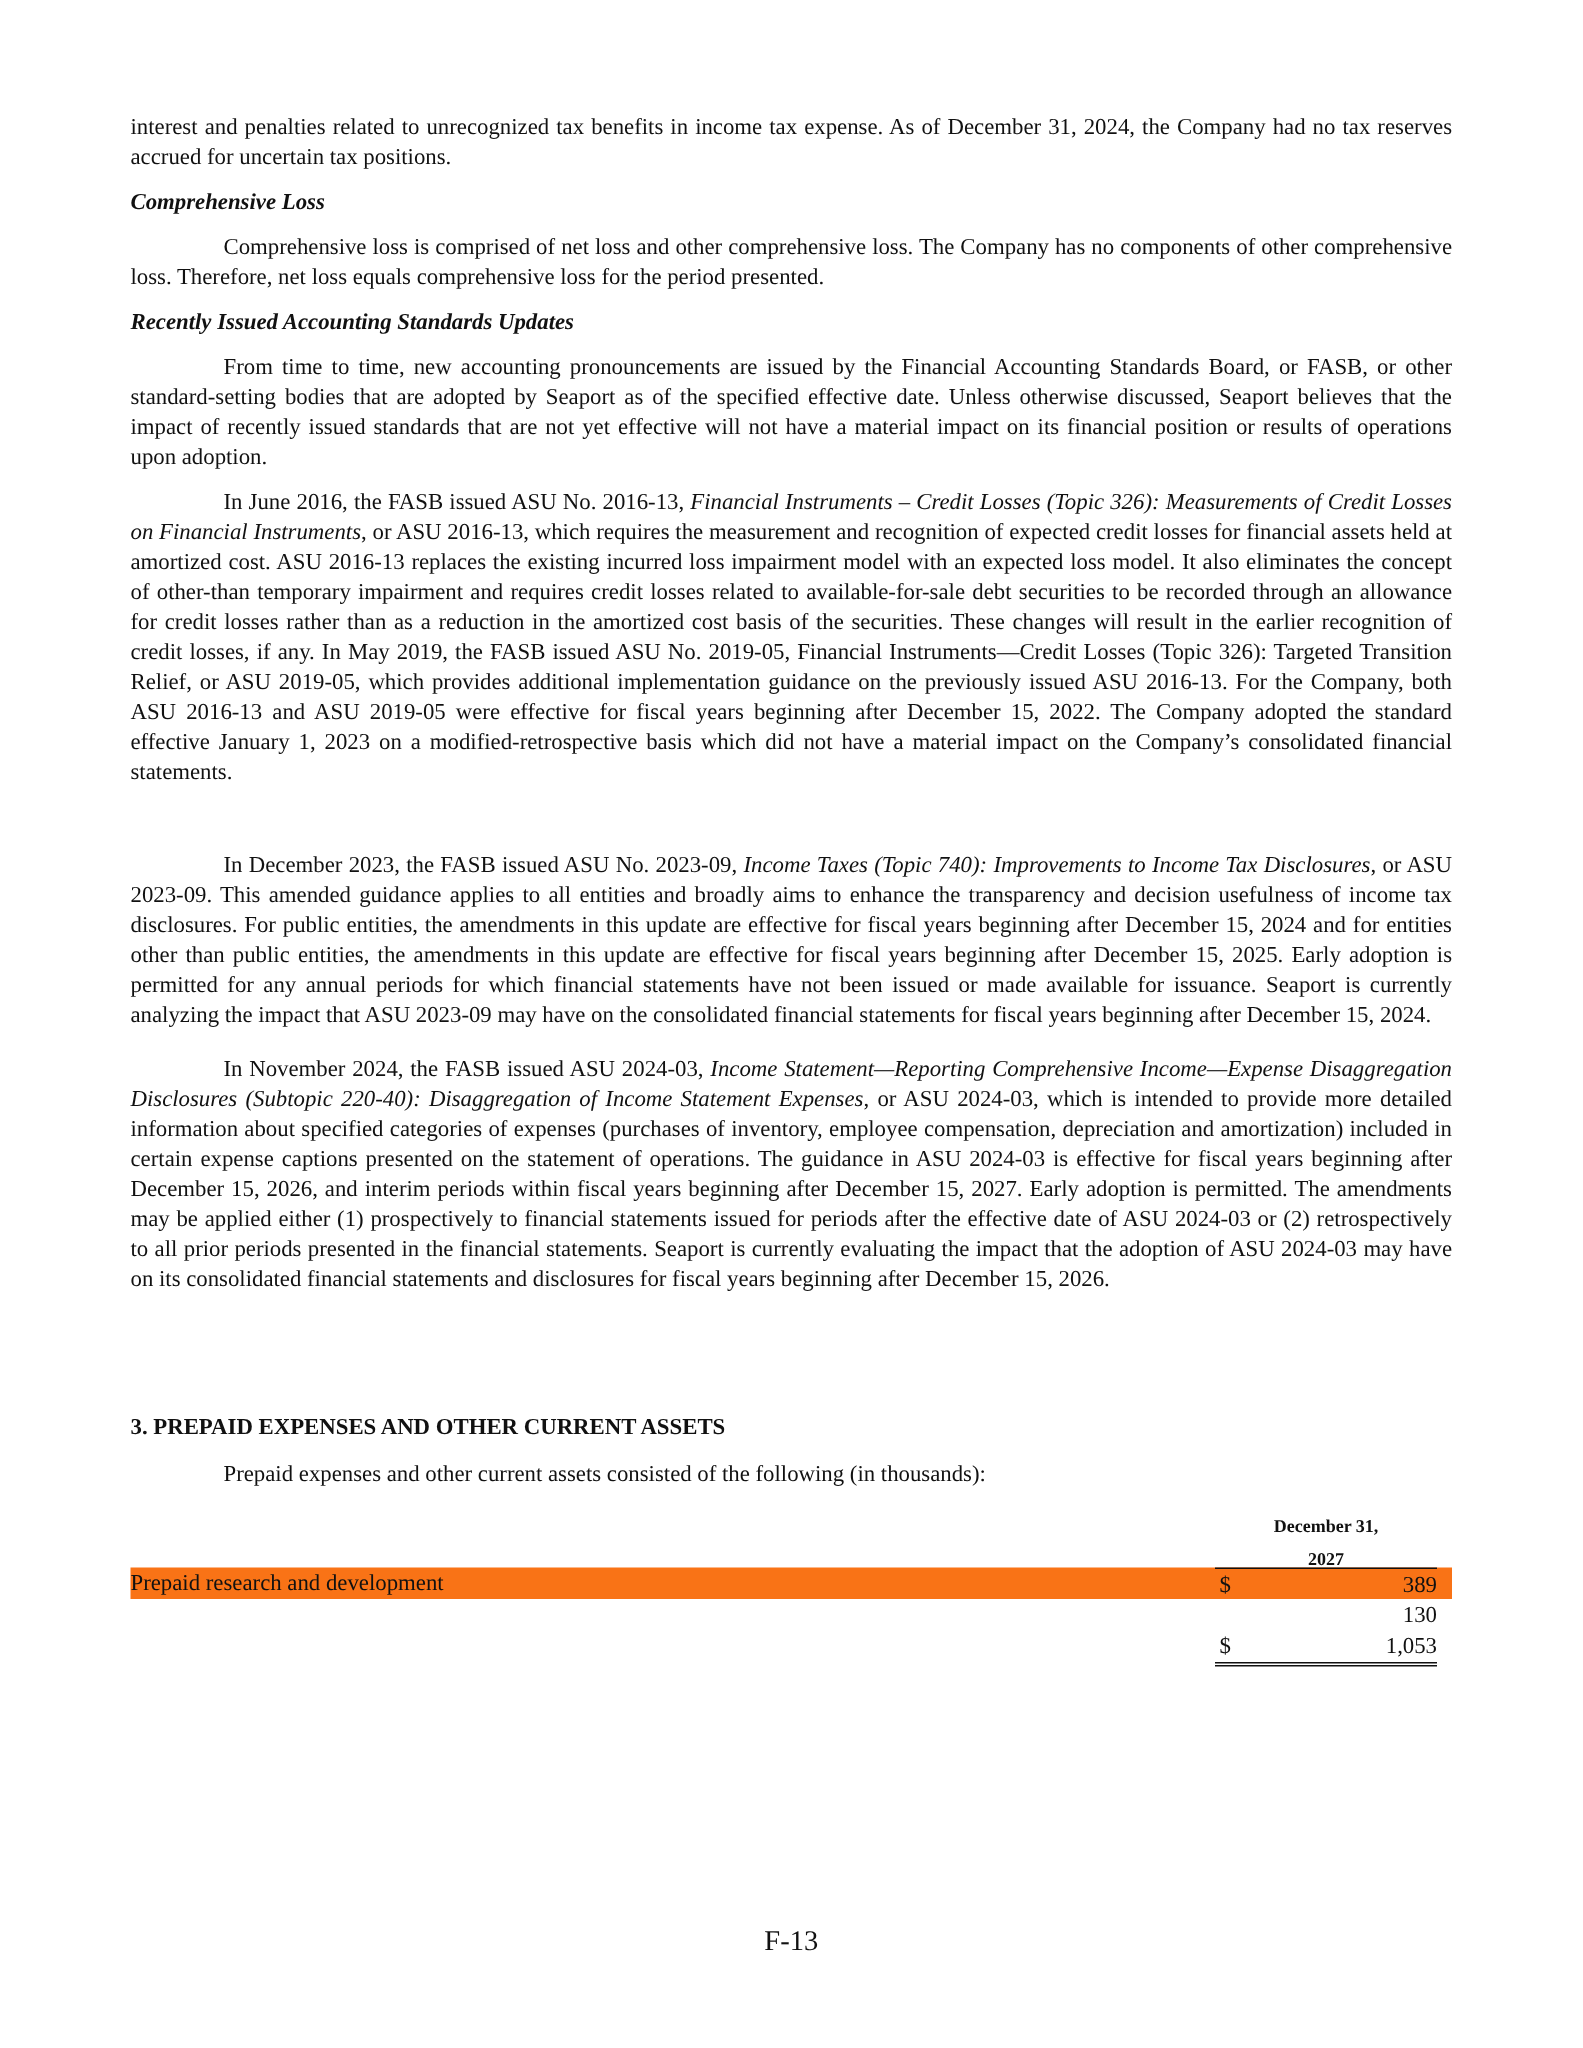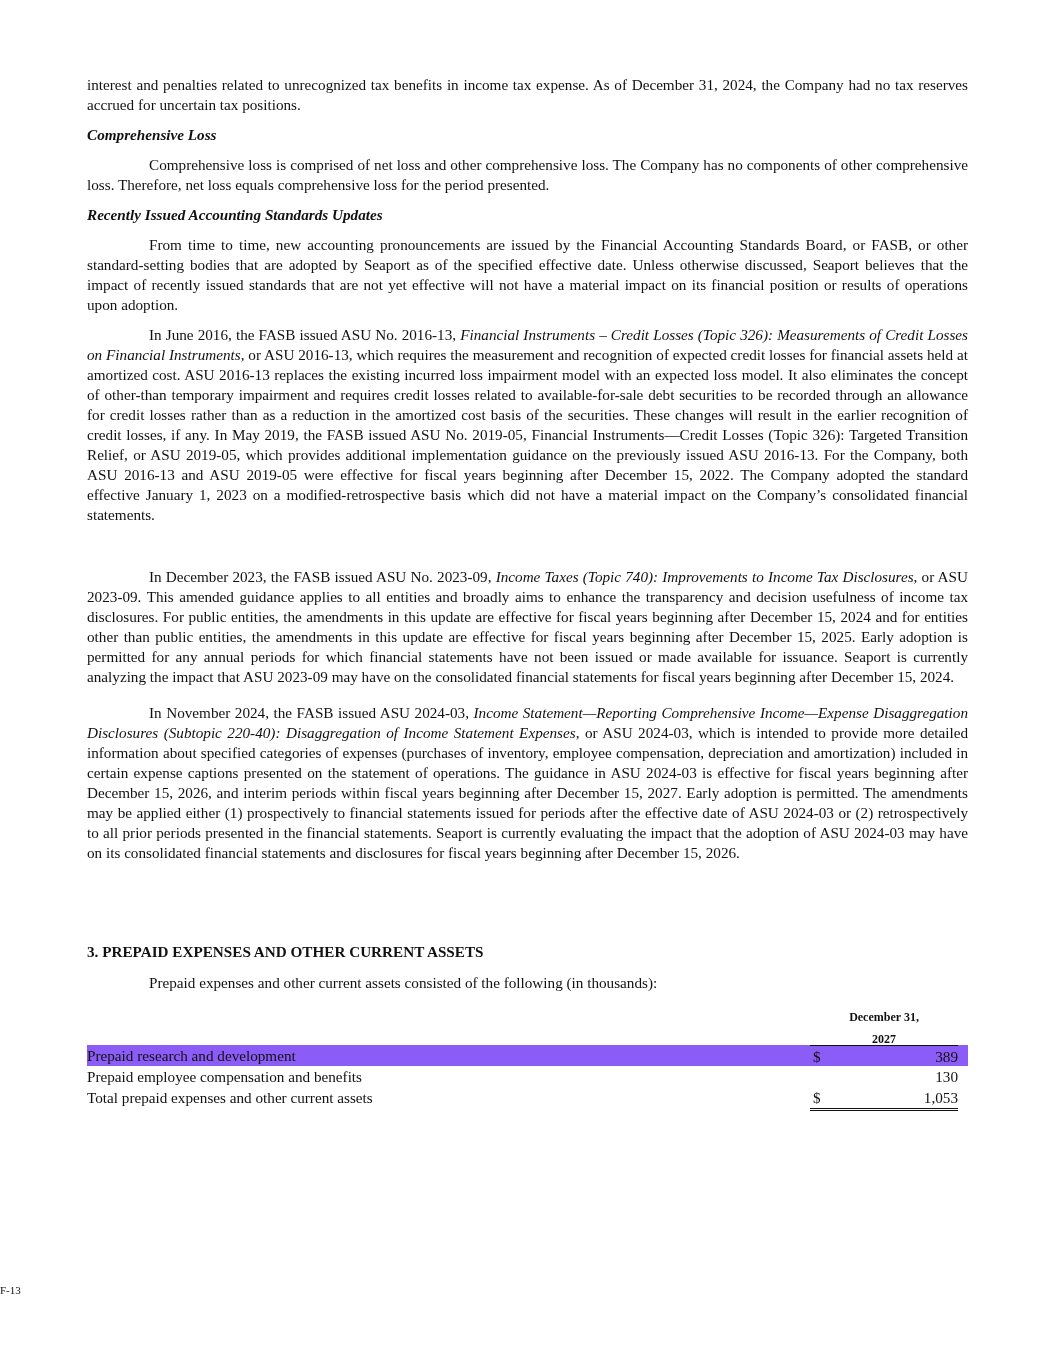--- a/index.html
+++ b/index.html
@@ -27,32 +27,32 @@
 
   .tbl { position: absolute; top: 1007px; left: 0; width: 881px; }
   .tbl-head { position: relative; height: 38px; }
   .col-head {
     position: absolute; left: 723px; width: 148px; text-align: center;
     font-weight: bold; font-size: 12px; line-height: 20px;
   }
   .col-head .l1 { position: absolute; top: 0; left: 0; width: 148px; }
   .col-head .l2 { position: absolute; top: 22px; left: 0; width: 148px; }
   .row { position: relative; height: 21px; line-height: 21px; }
-  .row.shaded { background: #8b5cf6; }
+  .row.shaded { background: #f97316; }
   .row .label { position: absolute; left: 0; }
   .row .cell {
     position: absolute; left: 723px; width: 148px; height: 21px;
   }
   .row .cur { position: absolute; left: 3px; }
   .row .val { position: absolute; right: 0; }
   .top-rule { border-top: 1px solid #111; }
   .bottom-rule { border-bottom: 1px solid #111; }
   .double-rule { border-bottom: 3px double #111; }
 
-  #footer { position: absolute; top: 1284px; left: 0; width: 1055px; text-align: left; font-size: 11px; }
+  #footer { position: absolute; top: 1284px; left: 0; width: 1055px; text-align: center; font-size: 19px; }
 </style>
 </head>
 <body>
 
 <div class="page">
 
   <p id="p-top">interest and penalties related to unrecognized tax benefits in income tax expense. As of December 31, 2024, the Company had no tax reserves accrued for uncertain tax positions.</p>
 
   <div id="h-comp" class="heading">Comprehensive Loss</div>
   <p id="p-comp" class="indent">Comprehensive loss is comprised of net loss and other comprehensive loss. The Company has no components of other comprehensive loss. Therefore, net loss equals comprehensive loss for the period presented.</p>
@@ -79,30 +79,28 @@
 
     <div class="row shaded">
       <span class="label">Prepaid research and development</span>
       <div class="cell top-rule">
         <span class="cur">$</span>
         <span class="val">389</span>
       </div>
     </div>
 
     <div class="row">
-      <span class="label">Prepaid employee compensation and benefits</span>
       <div class="cell">
         <span class="cur"></span>
         <span class="val">130</span>
       </div>
     </div>
 
 
     <div class="row">
-      <span class="label">Total prepaid expenses and other current assets</span>
       <div class="cell double-rule">
         <span class="cur">$</span>
         <span class="val">1,053</span>
       </div>
     </div>
   </div>
 </div>
 
 <div id="footer">F-13</div>
 

